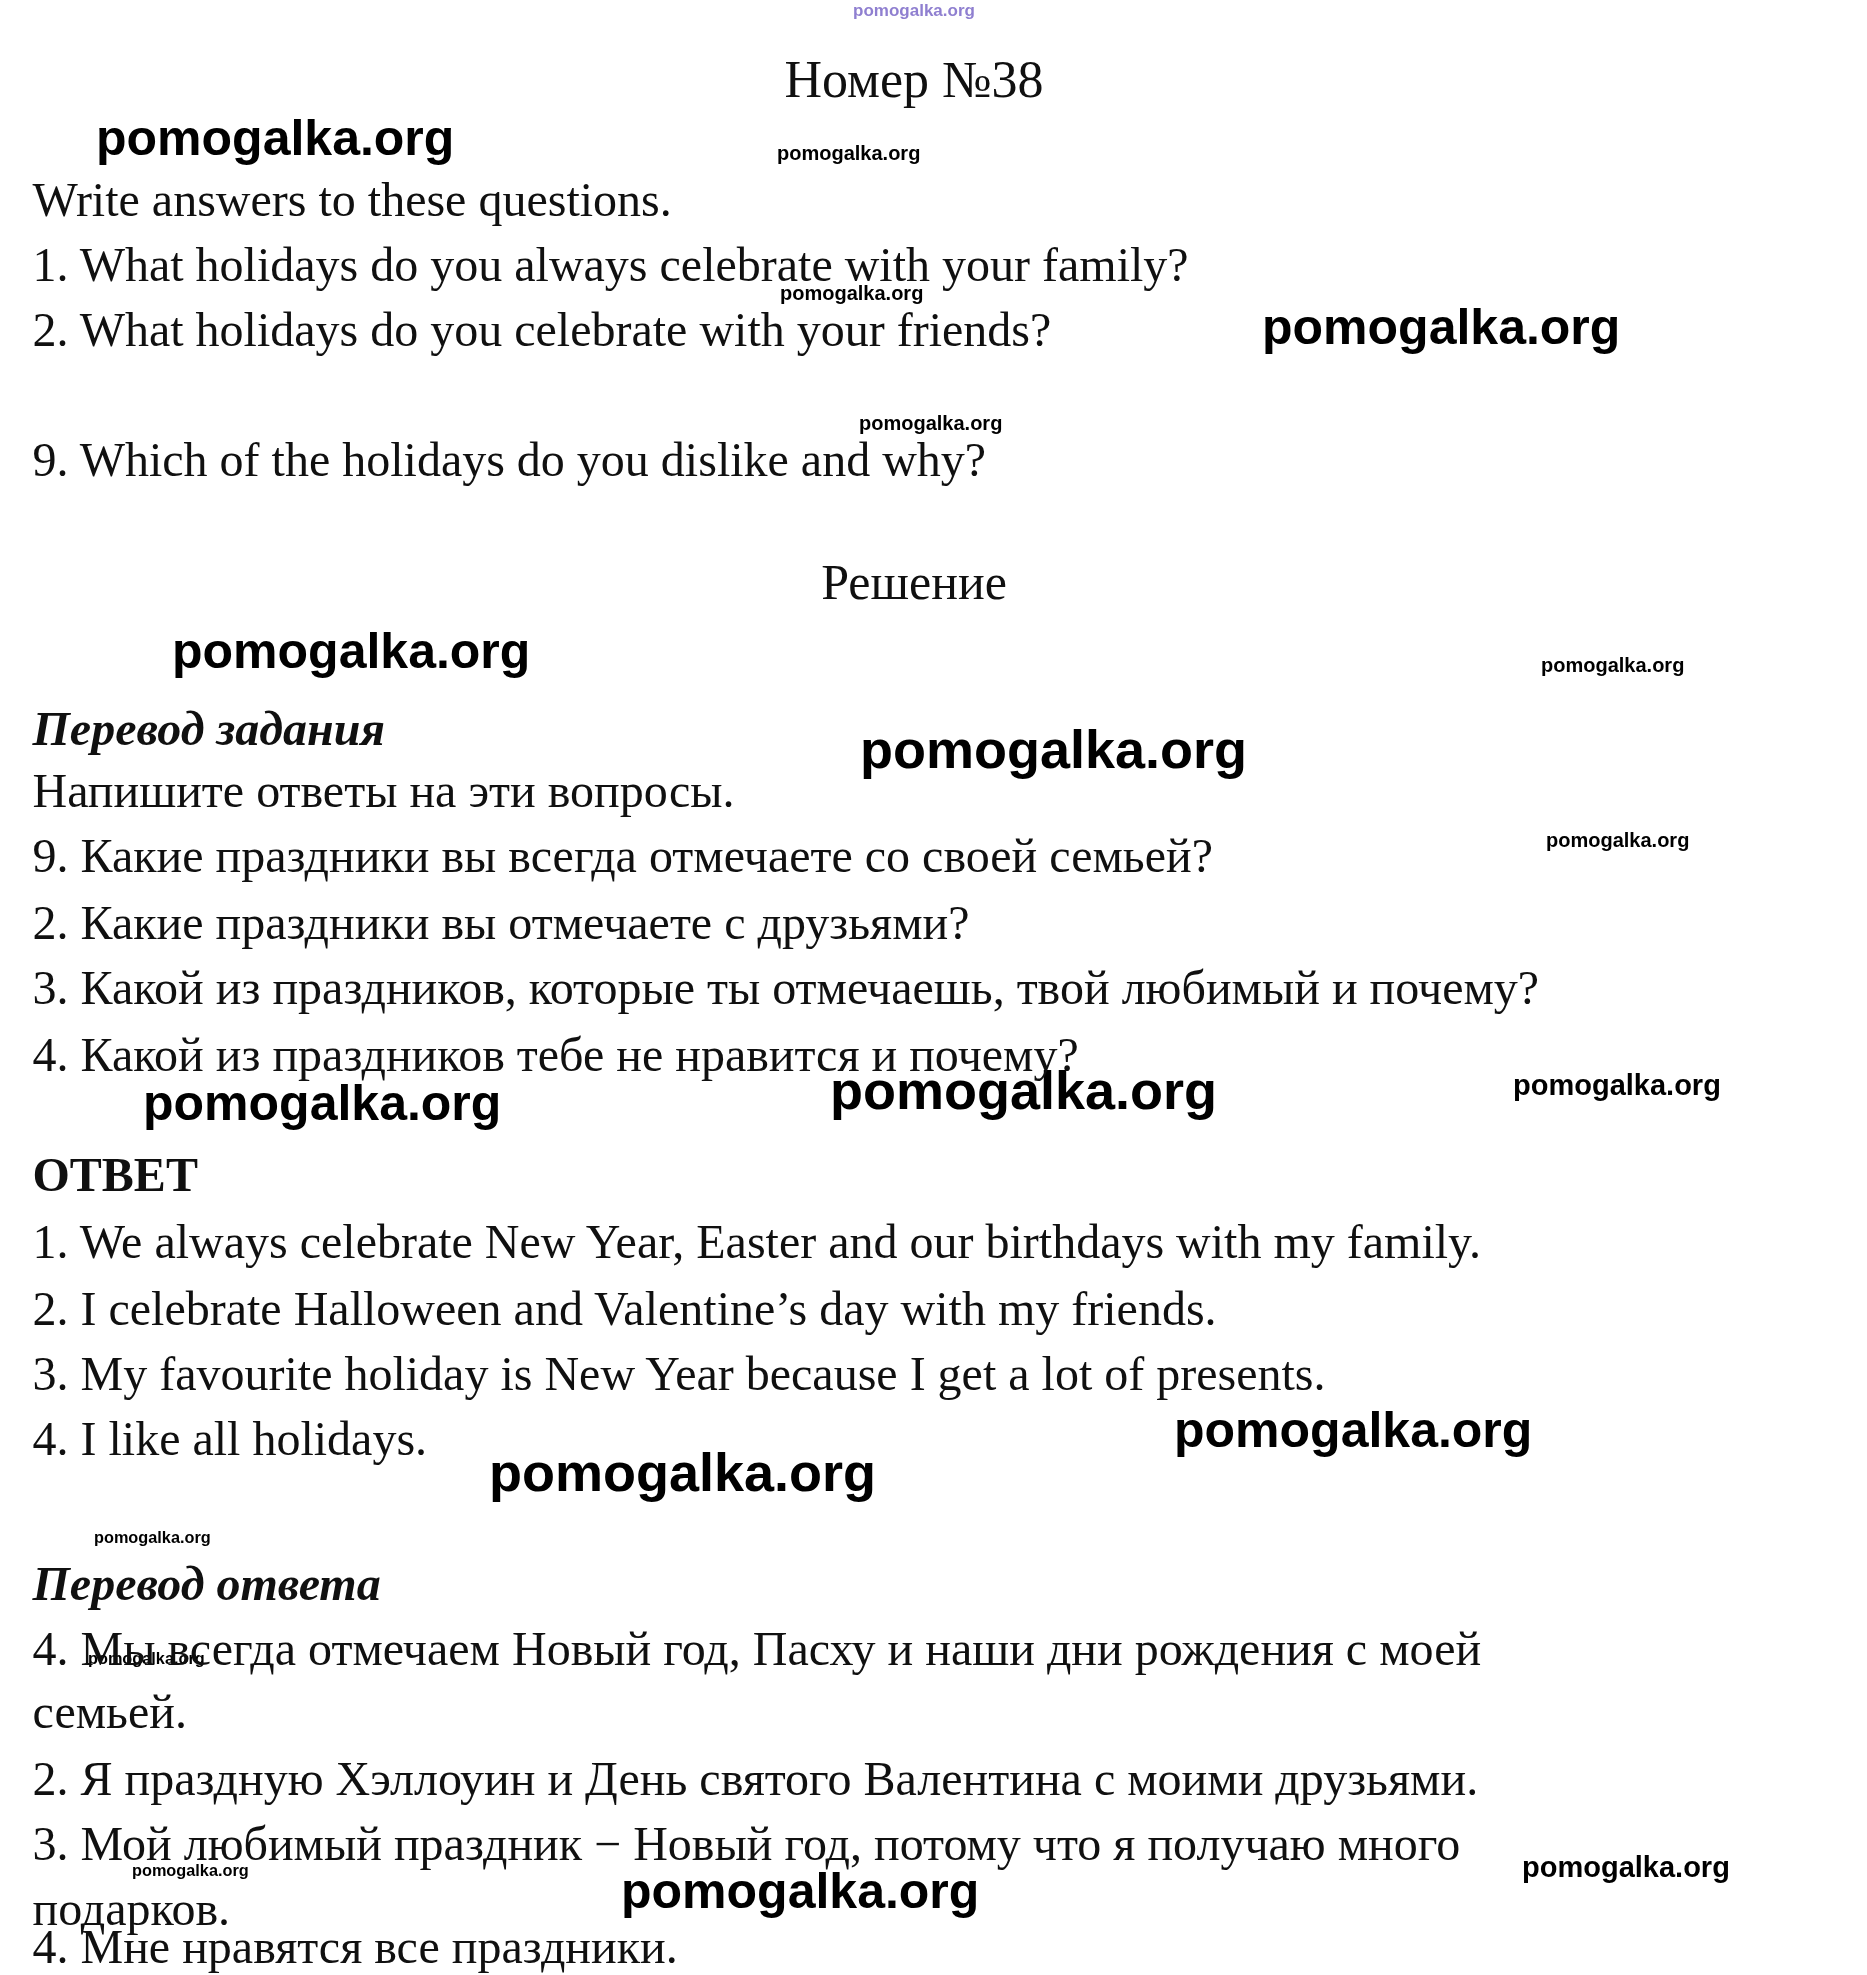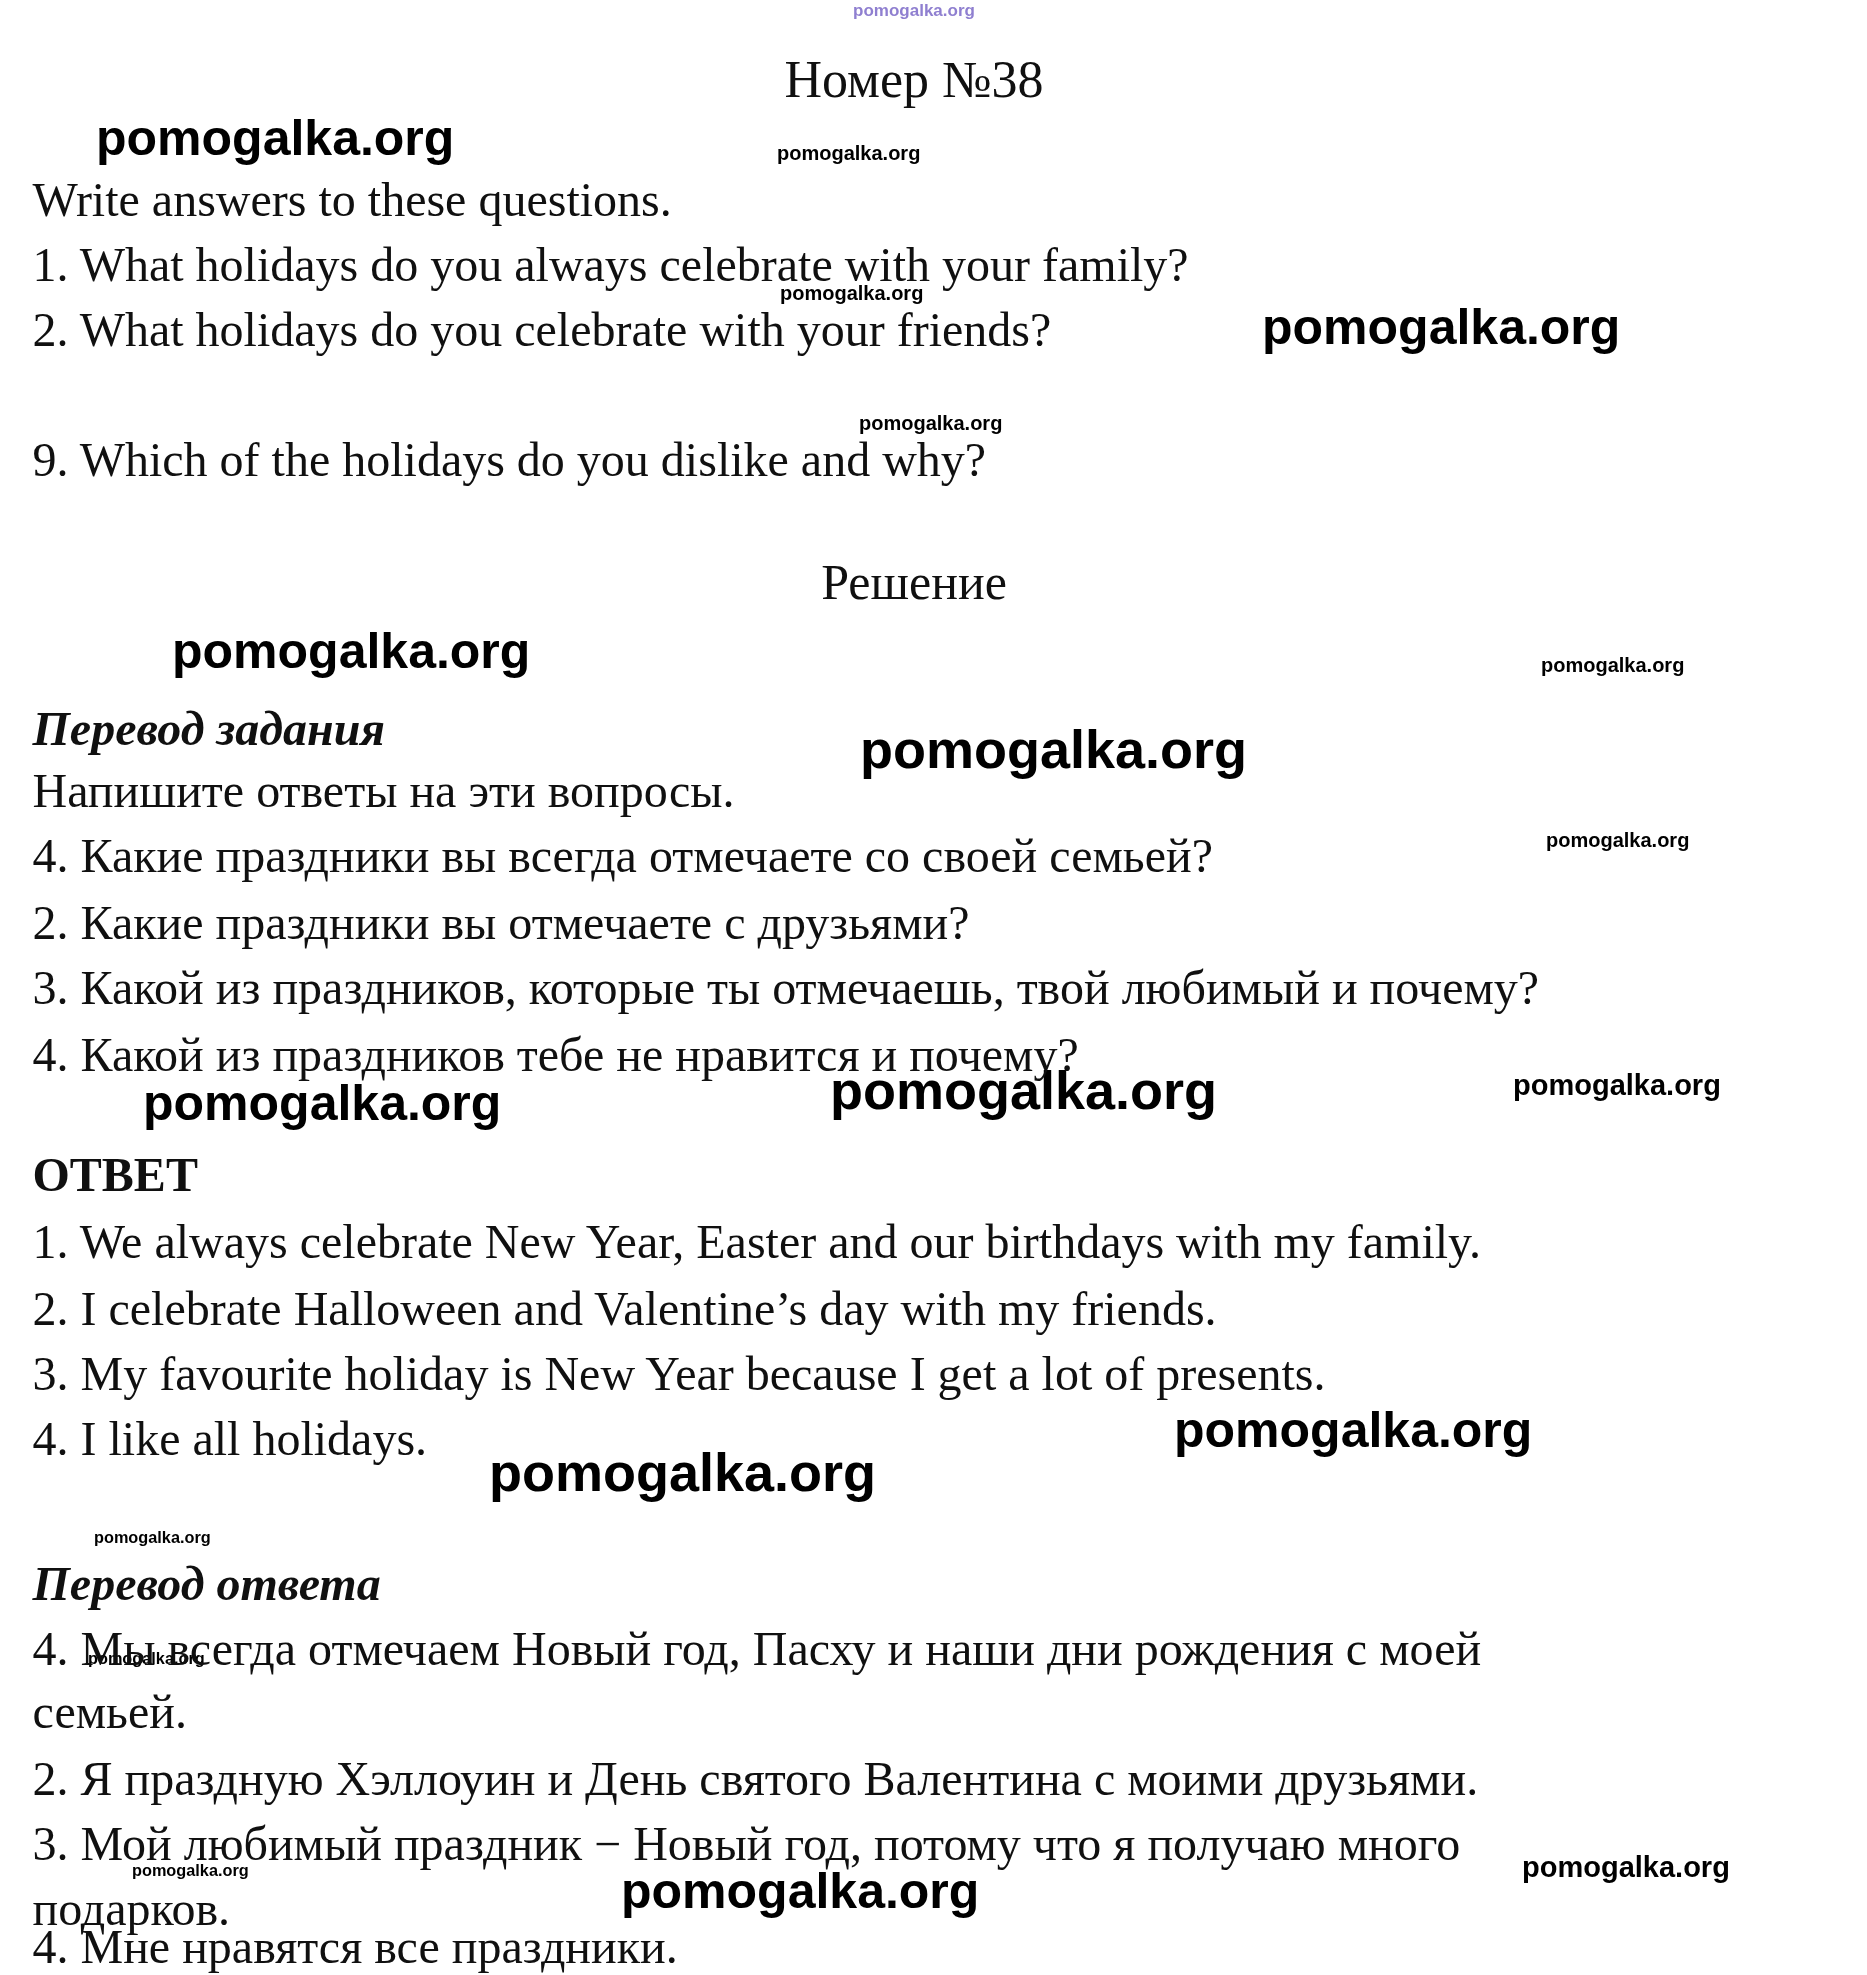--- a/index.html
+++ b/index.html
@@ -86,21 +86,21 @@
 
   <div class="line" style="top:172px;">Write answers to these questions.</div>
   <div class="line" style="top:237px;">1. What holidays do you always celebrate with your family?</div>
   <div class="line" style="top:302px;">2. What holidays do you celebrate with your friends?</div>
   <div class="line" style="top:432px;">9. Which of the holidays do you dislike and why?</div>
 
   <div class="line centered h-solution" style="top:554px;">Решение</div>
 
   <div class="line" style="top:763px;">Напишите ответы на эти вопросы.</div>
   <div class="line h-bold-italic" style="top:701px;">Перевод задания</div>
-  <div class="line" style="top:828px;">4. Какие праздники вы всегда отмечаете со своей семьей?</div>
+  <div class="line" style="top:828px;">9. Какие праздники вы всегда отмечаете со своей семьей?</div>
   <div class="line" style="top:895px;">2. Какие праздники вы отмечаете с друзьями?</div>
   <div class="line" style="top:960px;">3. Какой из праздников, которые ты отмечаешь, твой любимый и почему?</div>
   <div class="line" style="top:1027px;">4. Какой из праздников тебе не нравится и почему?</div>
 
   <div class="line h-bold" style="top:1147px;">ОТВЕТ</div>
   <div class="line" style="top:1214px;">1. We always celebrate New Year, Easter and our birthdays with my family.</div>
   <div class="line" style="top:1281px;">2. I celebrate Halloween and Valentine’s day with my friends.</div>
   <div class="line" style="top:1346px;">3. My favourite holiday is New Year because I get a lot of presents.</div>
   <div class="line" style="top:1411px;">4. I like all holidays.</div>
 

